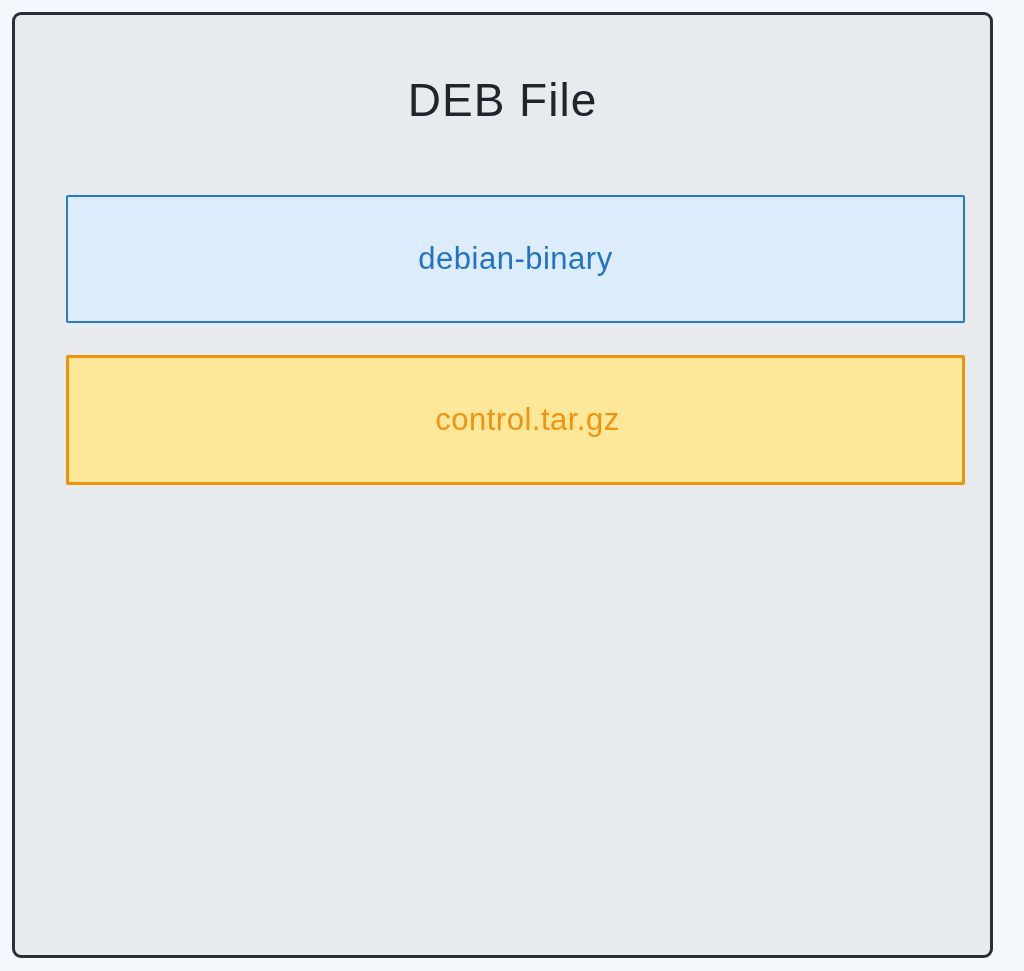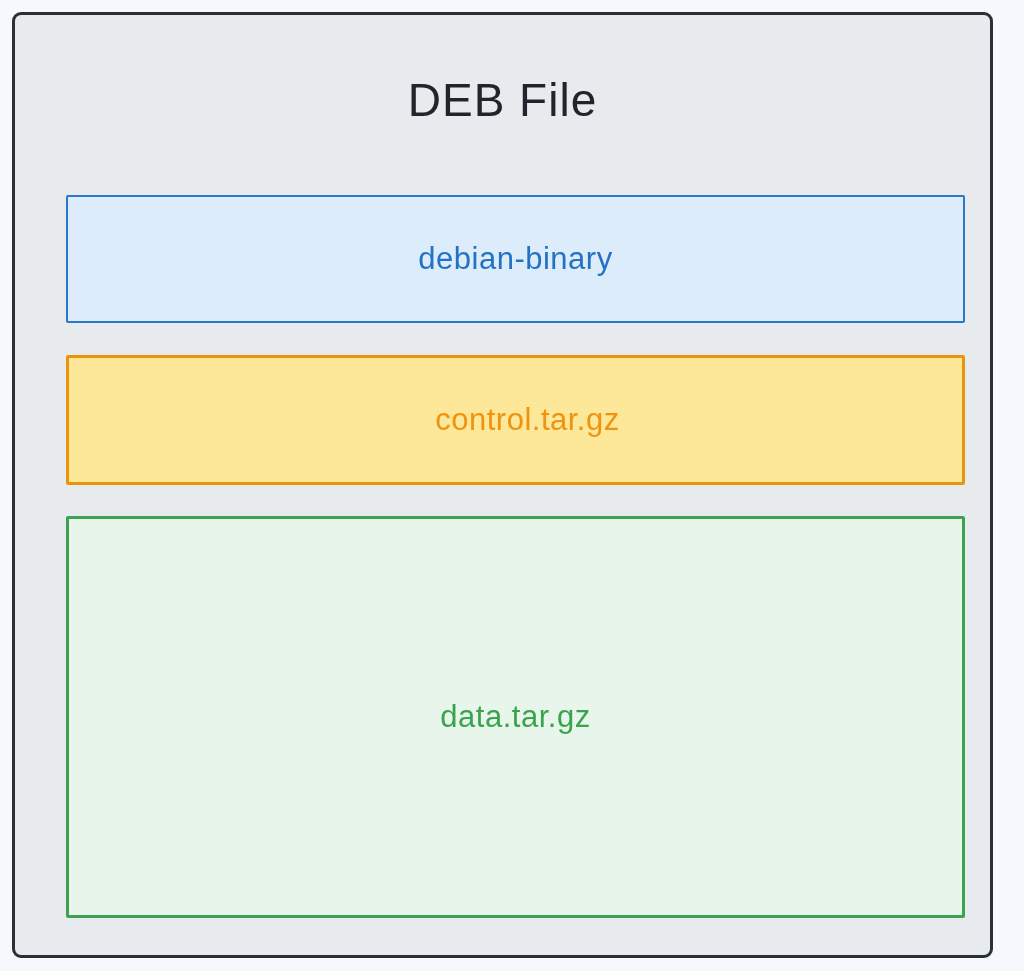--- a/index.html
+++ b/index.html
@@ -71,17 +71,14 @@
   <div class="diagram-title" style="color: rgb(33, 37, 43);">DEB File</div>
 
   <div class="file-box box-debian-binary" style="background-color: rgb(220, 236, 251); border-color: rgb(43, 120, 200); color: rgb(34, 115, 196); text-align: right;">
     <span>debian-binary</span>
   </div>
 
   <div class="file-box box-control-tar-gz" style="background-color: rgb(252, 232, 152); border-color: rgb(236, 148, 9); color: rgb(239, 147, 16); padding-left: 24px;">
     <span>control.tar.gz</span>
   </div>
 
-  <div class="file-box box-data-tar-gz" style="background-color: rgb(232, 245, 235); border-color: rgb(60, 162, 81); color: rgb(58, 163, 77);">
-    <span>data.tar.gz</span>
-  </div>
 
 </div>
 
 </body></html>

